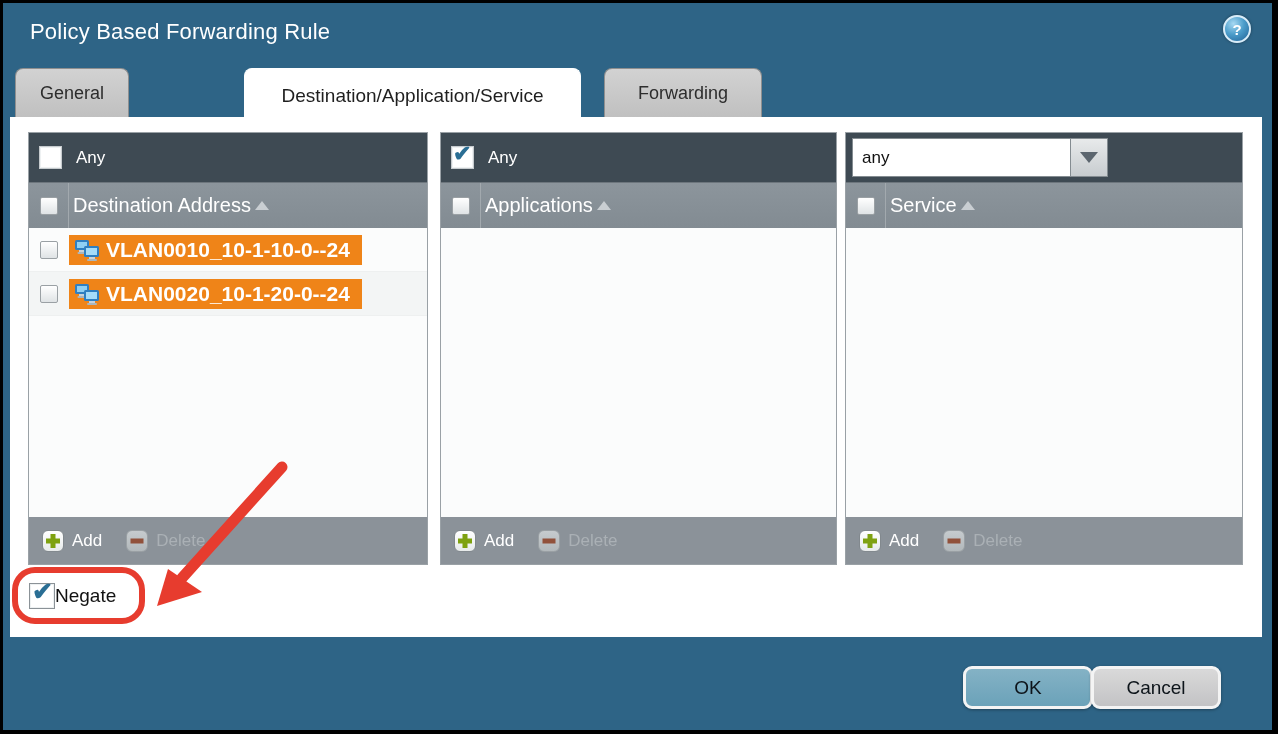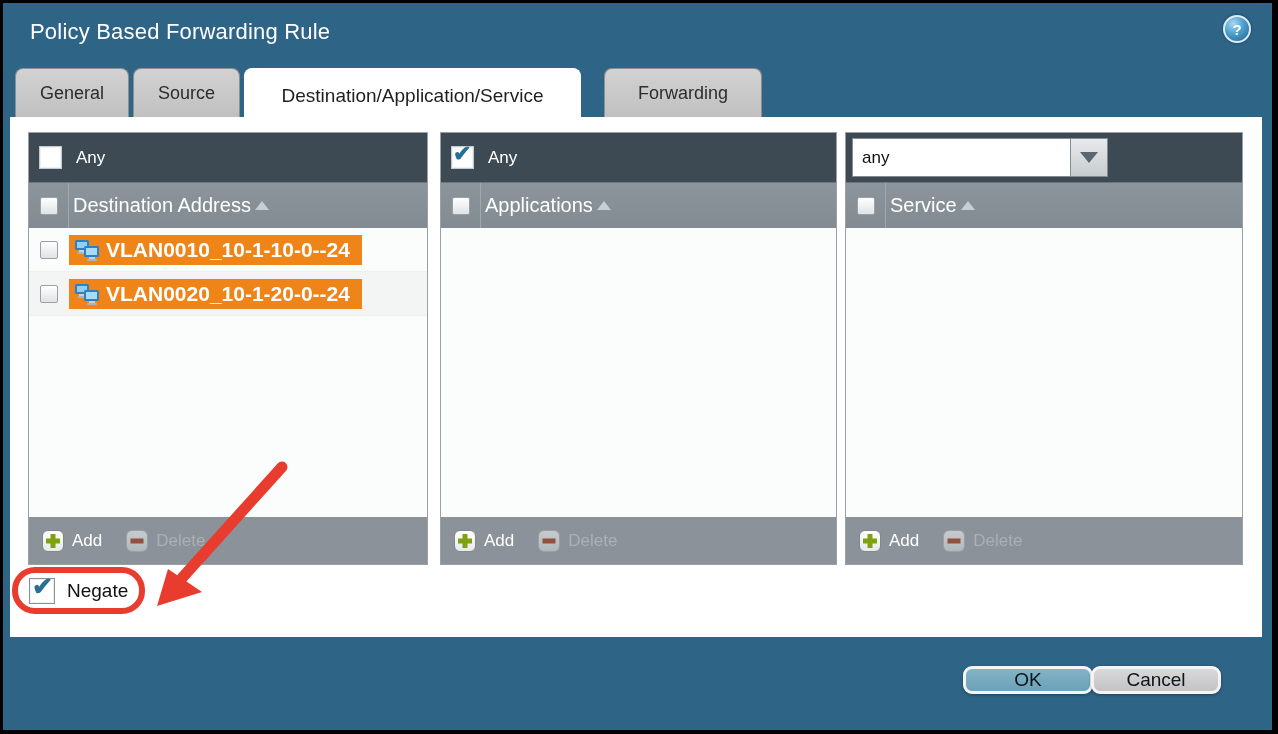--- a/index.html
+++ b/index.html
@@ -129,48 +129,47 @@
   .dropdown-btn {
     width:38px; background:linear-gradient(#e8eaeb,#c7cccf);
     border:1px solid #848c91; display:flex; align-items:center; justify-content:center;
   }
   .caret-down {
     width:0; height:0; border-left:9px solid transparent;
     border-right:9px solid transparent; border-top:11px solid #5c666f;
   }
   
   .negate-box {
-    position:absolute; left:2px; top:450px; width:133px; height:47px;
+    position:absolute; left:2px; top:450px; width:133px; height:57px;
     border:6px solid #e73c2e; border-radius:23px; background:#fff;
-    display:flex; align-items:center; gap:12px; padding-left:11px;
+    display:flex; align-items:center; padding-left:11px;
   }
   .negate-label { font-size:19px; color:#111; }
   .annot-arrow { position:absolute; left:0; top:0; width:1252px; height:520px; pointer-events:none; z-index:5; }
   
   .dlg-btn {
-    position:absolute; top:663px; height:28px; border:3px solid #f4f4f4;
+    position:absolute; top:663px; height:43px; border:3px solid #f4f4f4;
     border-radius:9px; font-size:19px; color:#0d141a; cursor:pointer;
     display:flex; align-items:center; justify-content:center;
     font-family:"Liberation Sans", sans-serif;
     box-shadow:0 1px 3px rgba(0,0,0,.35);
   }
   .btn-ok { left:960px; width:130px; background:linear-gradient(#84b2c5,#6ba2b9); }
   .btn-cancel { left:1088px; width:130px; background:linear-gradient(#d9d9d9,#c3c3c5); }
 </style>
 </head>
 <body>
 
 <div class="screen">
   <div class="dialog">
 
     <div class="title">Policy Based Forwarding Rule</div>
     <div class="help-icon">?</div>
 
     <div class="tab" style="left:12px;width:114px;">General</div>
-    <div class="tab" style="left:130px;width:107px;">Source</div>
     <div class="tab active" style="left:241px;width:337px;">Destination/Application/Service</div>
     <div class="tab" style="left:601px;width:158px;">Forwarding</div>
 
     <div class="content">
 
       <div class="panel" style="left:18px;width:400px;">
         <div class="panel-any">
           <span class="cb cb-lg"></span>
           <span class="label">Any</span>
         </div>

